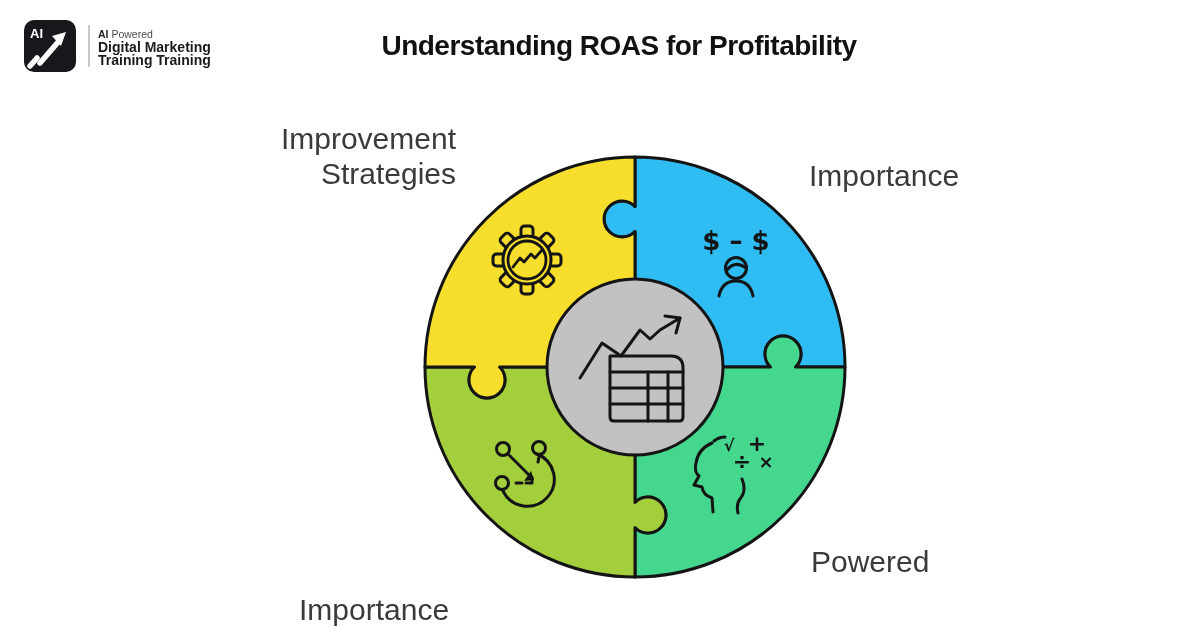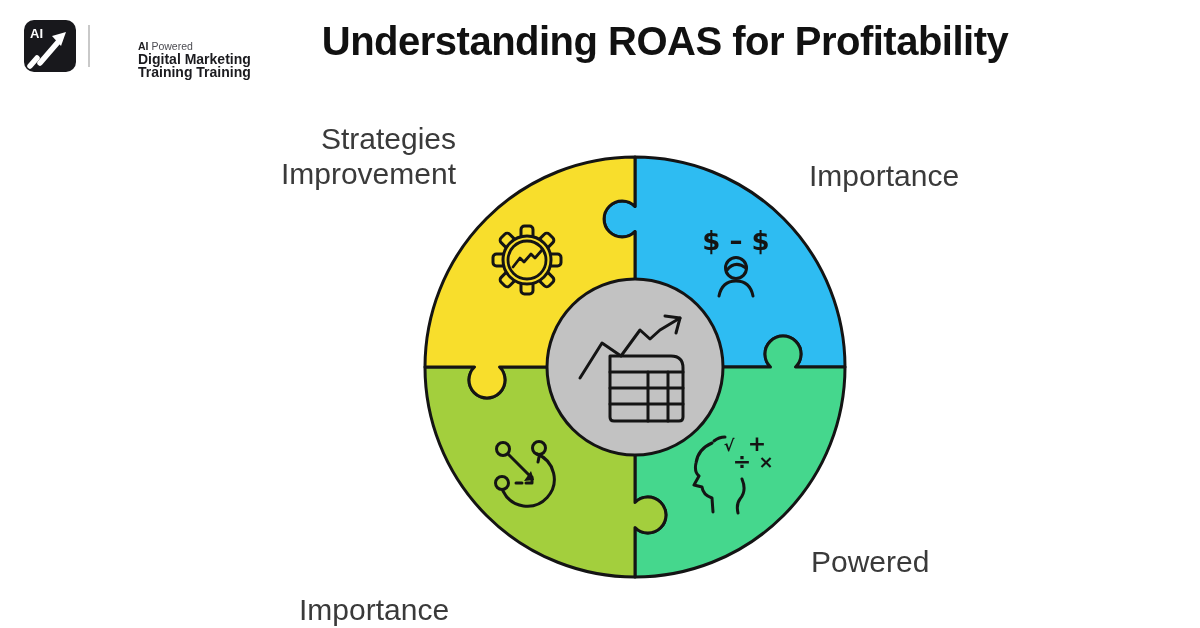--- a/index.html
+++ b/index.html
@@ -3,28 +3,28 @@
 <meta charset="utf-8">
 <style>
   html,body{margin:0;padding:0;}
   body{width:1200px;height:628px;background:#ffffff;position:relative;overflow:hidden;
        font-family:"Liberation Sans","DejaVu Sans",sans-serif;}
   .abs{position:absolute;}
 
   
   .logo-badge{left:24px;top:20px;width:52px;height:52px;background:#18181c;border-radius:10px;}
   .brand-divider{left:88px;top:25px;width:2px;height:42px;background:#c9c9c9;}
-  .brand-text{left:98px;top:40px;line-height:13px;white-space:nowrap;margin-left:40px;}
+  .brand-text{left:98px;top:28px;line-height:13px;white-space:nowrap;}
   .brand-line1{font-size:10.5px;color:#1b1b1f;}
   .brand-line1 .prefix{font-weight:bold;color:#1b1b1f;}
   .brand-line1 .suffix{font-weight:normal;color:#4c4c52;}
   .brand-line23{font-size:14px;font-weight:bold;color:#1b1b1f;}
 
-  .page-title{left:619px;top:19px;transform:translateX(-50%);white-space:nowrap;
-              font-size:40px;font-weight:bold;letter-spacing:-0.5px;color:#111111;margin-left:46px;}
+  .page-title{left:619px;top:30px;transform:translateX(-50%);white-space:nowrap;
+              font-size:28px;font-weight:bold;letter-spacing:-0.5px;color:#111111;}
 
   
   .seg-label{font-size:30px;color:#3a3a3a;white-space:nowrap;}
   .lbl-improvement{left:190px;top:121px;width:266px;text-align:right;line-height:35px;}
   .lbl-definition{left:809px;top:159px;}
   .lbl-importance{left:299px;top:545px;margin-top:48px;}
   .lbl-example{left:811px;top:545px;}
 
   .puzzle-svg{left:405px;top:137px;width:460px;height:460px;}
 </style>
@@ -117,18 +117,18 @@
     <path d="M -25 -11 L 36 -11 Q 48 -11 48 1 L 48 50 Q 48 54 44 54 L -21 54 Q -25 54 -25 50 Z"></path>
     <path d="M -25 5 H 48"></path>
     <path d="M -25 21 H 48"></path>
     <path d="M -25 37 H 48"></path>
     <path d="M 13 5 V 54"></path>
     <path d="M 33 5 V 54"></path>
   </g>
 </svg>
 
 <div class="abs seg-label lbl-improvement">
+  <div>Improvement</div>
   <div>Strategies</div>
-  <div>Improvement</div>
 </div>
 <div class="abs seg-label lbl-definition">Importance</div>
 <div class="abs seg-label lbl-importance">Importance</div>
 <div class="abs seg-label lbl-example">Powered</div>
 
 </body></html>

